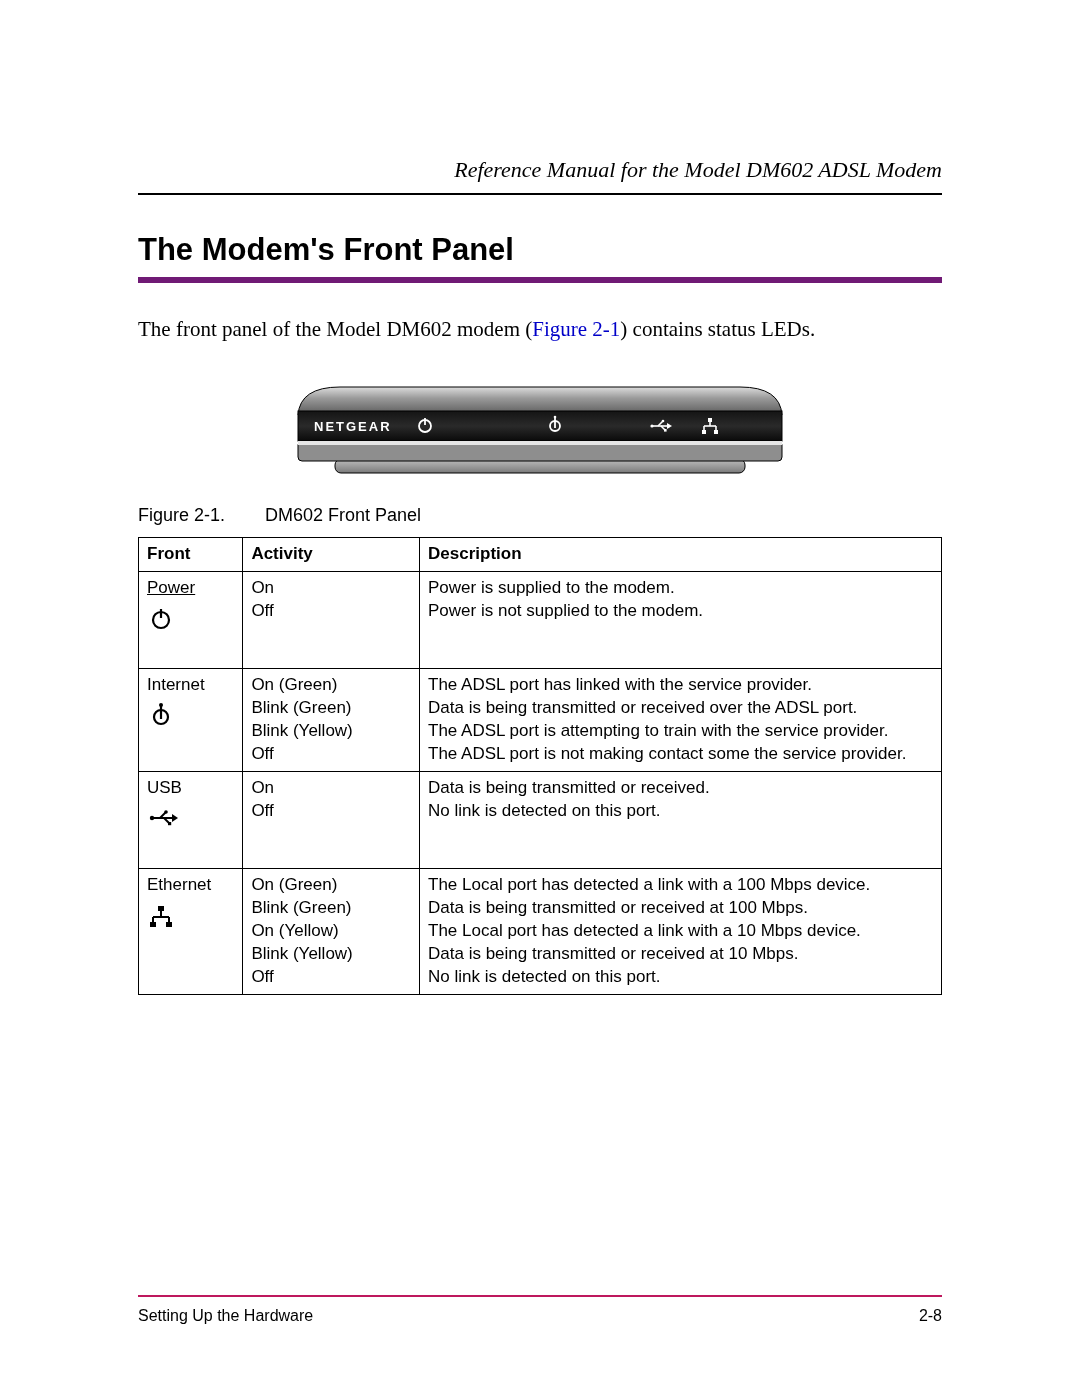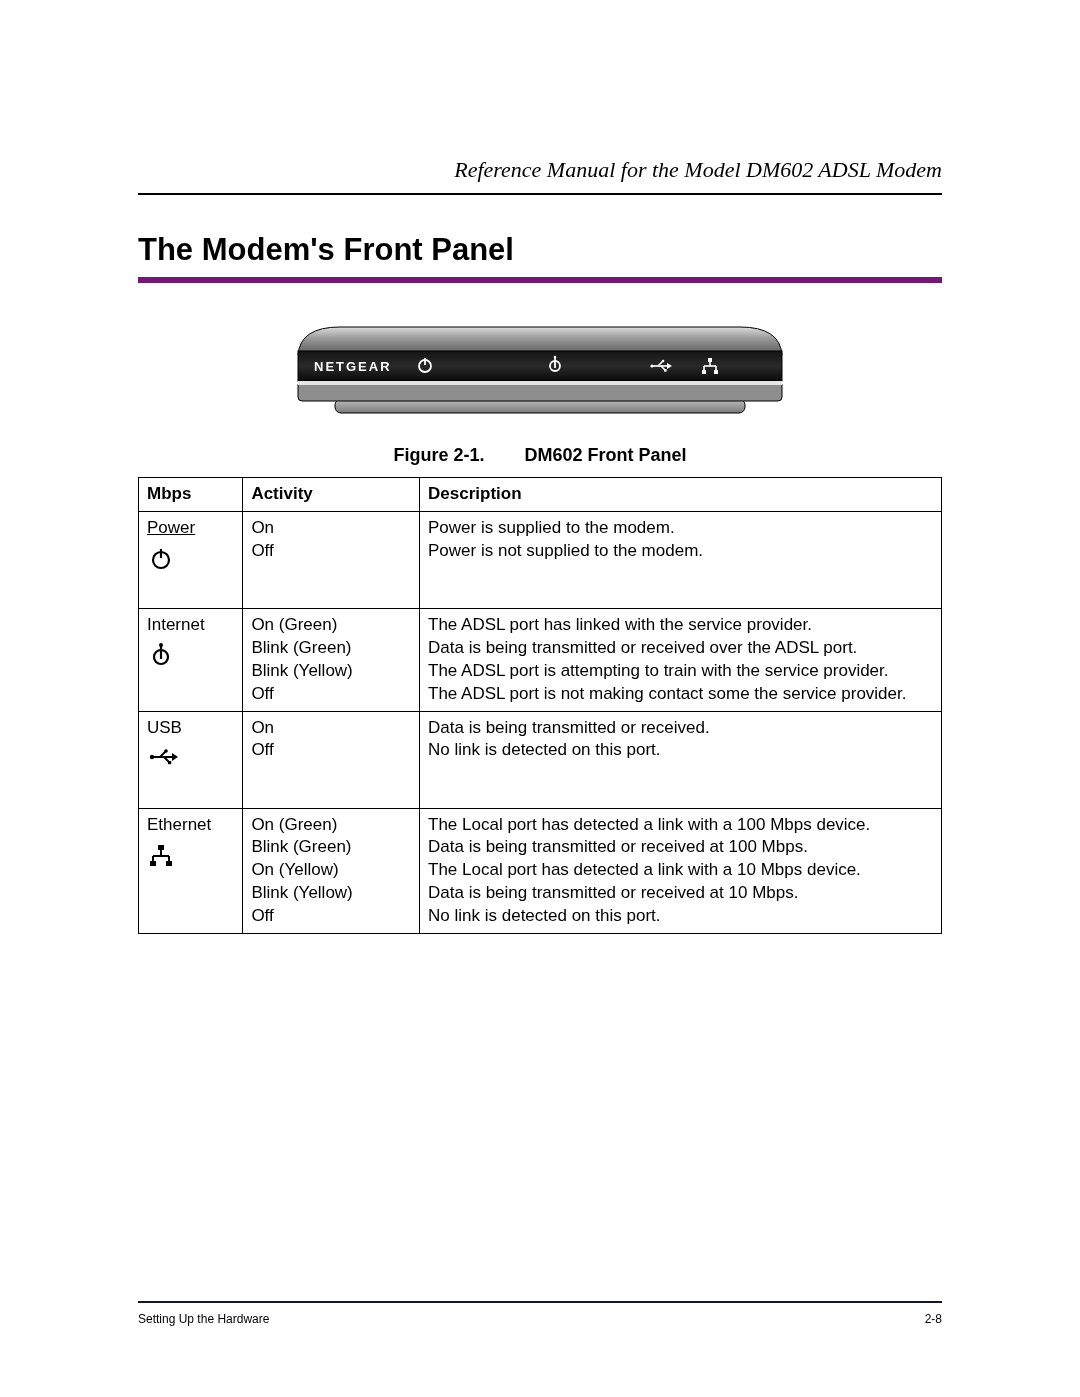--- a/index.html
+++ b/index.html
@@ -40,24 +40,23 @@
   }
   .link { color: #0000c8; }
   .figure {
     margin: 38px auto 0 auto;
     display: flex;
     justify-content: center;
   }
   .figure svg { display: block; }
   .caption {
     font-family: Arial, Helvetica, sans-serif;
-    font-weight: 700;
+    font-weight: 400;
     font-size: 18px;
     margin: 22px 0 0 0;
-    text-align: center;
   }
   .caption .cap-gap { display:inline-block; width: 40px; }
   table.led {
     border-collapse: collapse;
     width: 100%;
     margin-top: 10px;
     font-family: Arial, Helvetica, sans-serif;
     font-size: 17px;
   }
   table.led th, table.led td {
@@ -75,37 +74,40 @@
   .cell-lines { white-space: nowrap; }
   .icon-holder {
     margin-top: 6px;
   }
   .icon-holder svg { display:block; }
   .footer {
     position: absolute;
     left: 138px;
     right: 138px;
     bottom: 70px;
-    border-top: 2px solid #0f172a;
+    border-top: 2px solid #be185d;
     padding-top: 8px;
     font-family: Arial, Helvetica, sans-serif;
-    font-size: 12px;
+    font-size: 16px;
     display: flex;
     justify-content: space-between;
   }
 </style>
 </head>
 <body>
 
 <div class="page">
 
   <div class="running-head">Reference Manual for the Model DM602 ADSL Modem</div>
 
   <h1 class="section-title">The Modem's Front Panel</h1>
 
+  <p class="body-para">
+    <span>The front panel of the Model DM602 modem (</span><span class="link">Figure 2-1</span><span>) contains status LEDs.</span>
+  </p>
 
   <div class="figure">
     <svg width="520" height="100" viewBox="0 0 520 100">
       <defs>
         <linearGradient id="topGrad" x1="0" y1="0" x2="0" y2="1">
           <stop offset="0%" stop-color="#dcdcdc"></stop>
           <stop offset="40%" stop-color="#9a9a9a"></stop>
           <stop offset="100%" stop-color="#5a5a5a"></stop>
         </linearGradient>
         <linearGradient id="faceGrad" x1="0" y1="0" x2="0" y2="1">
@@ -167,21 +169,21 @@
 
 
   <table class="led">
     <colgroup>
         <col class="c1">
         <col class="c2">
         <col class="c3">
       </colgroup>
     <thead>
       <tr>
-        <th>Mbps</th>
+        <th>Front</th>
         <th>Activity</th>
         <th>Description</th>
       </tr>
     </thead>
     <tbody>
 
       <tr>
         <td style="height:86px;text-decoration:underline;">
           <div>Power</div>
           <div class="icon-holder">

